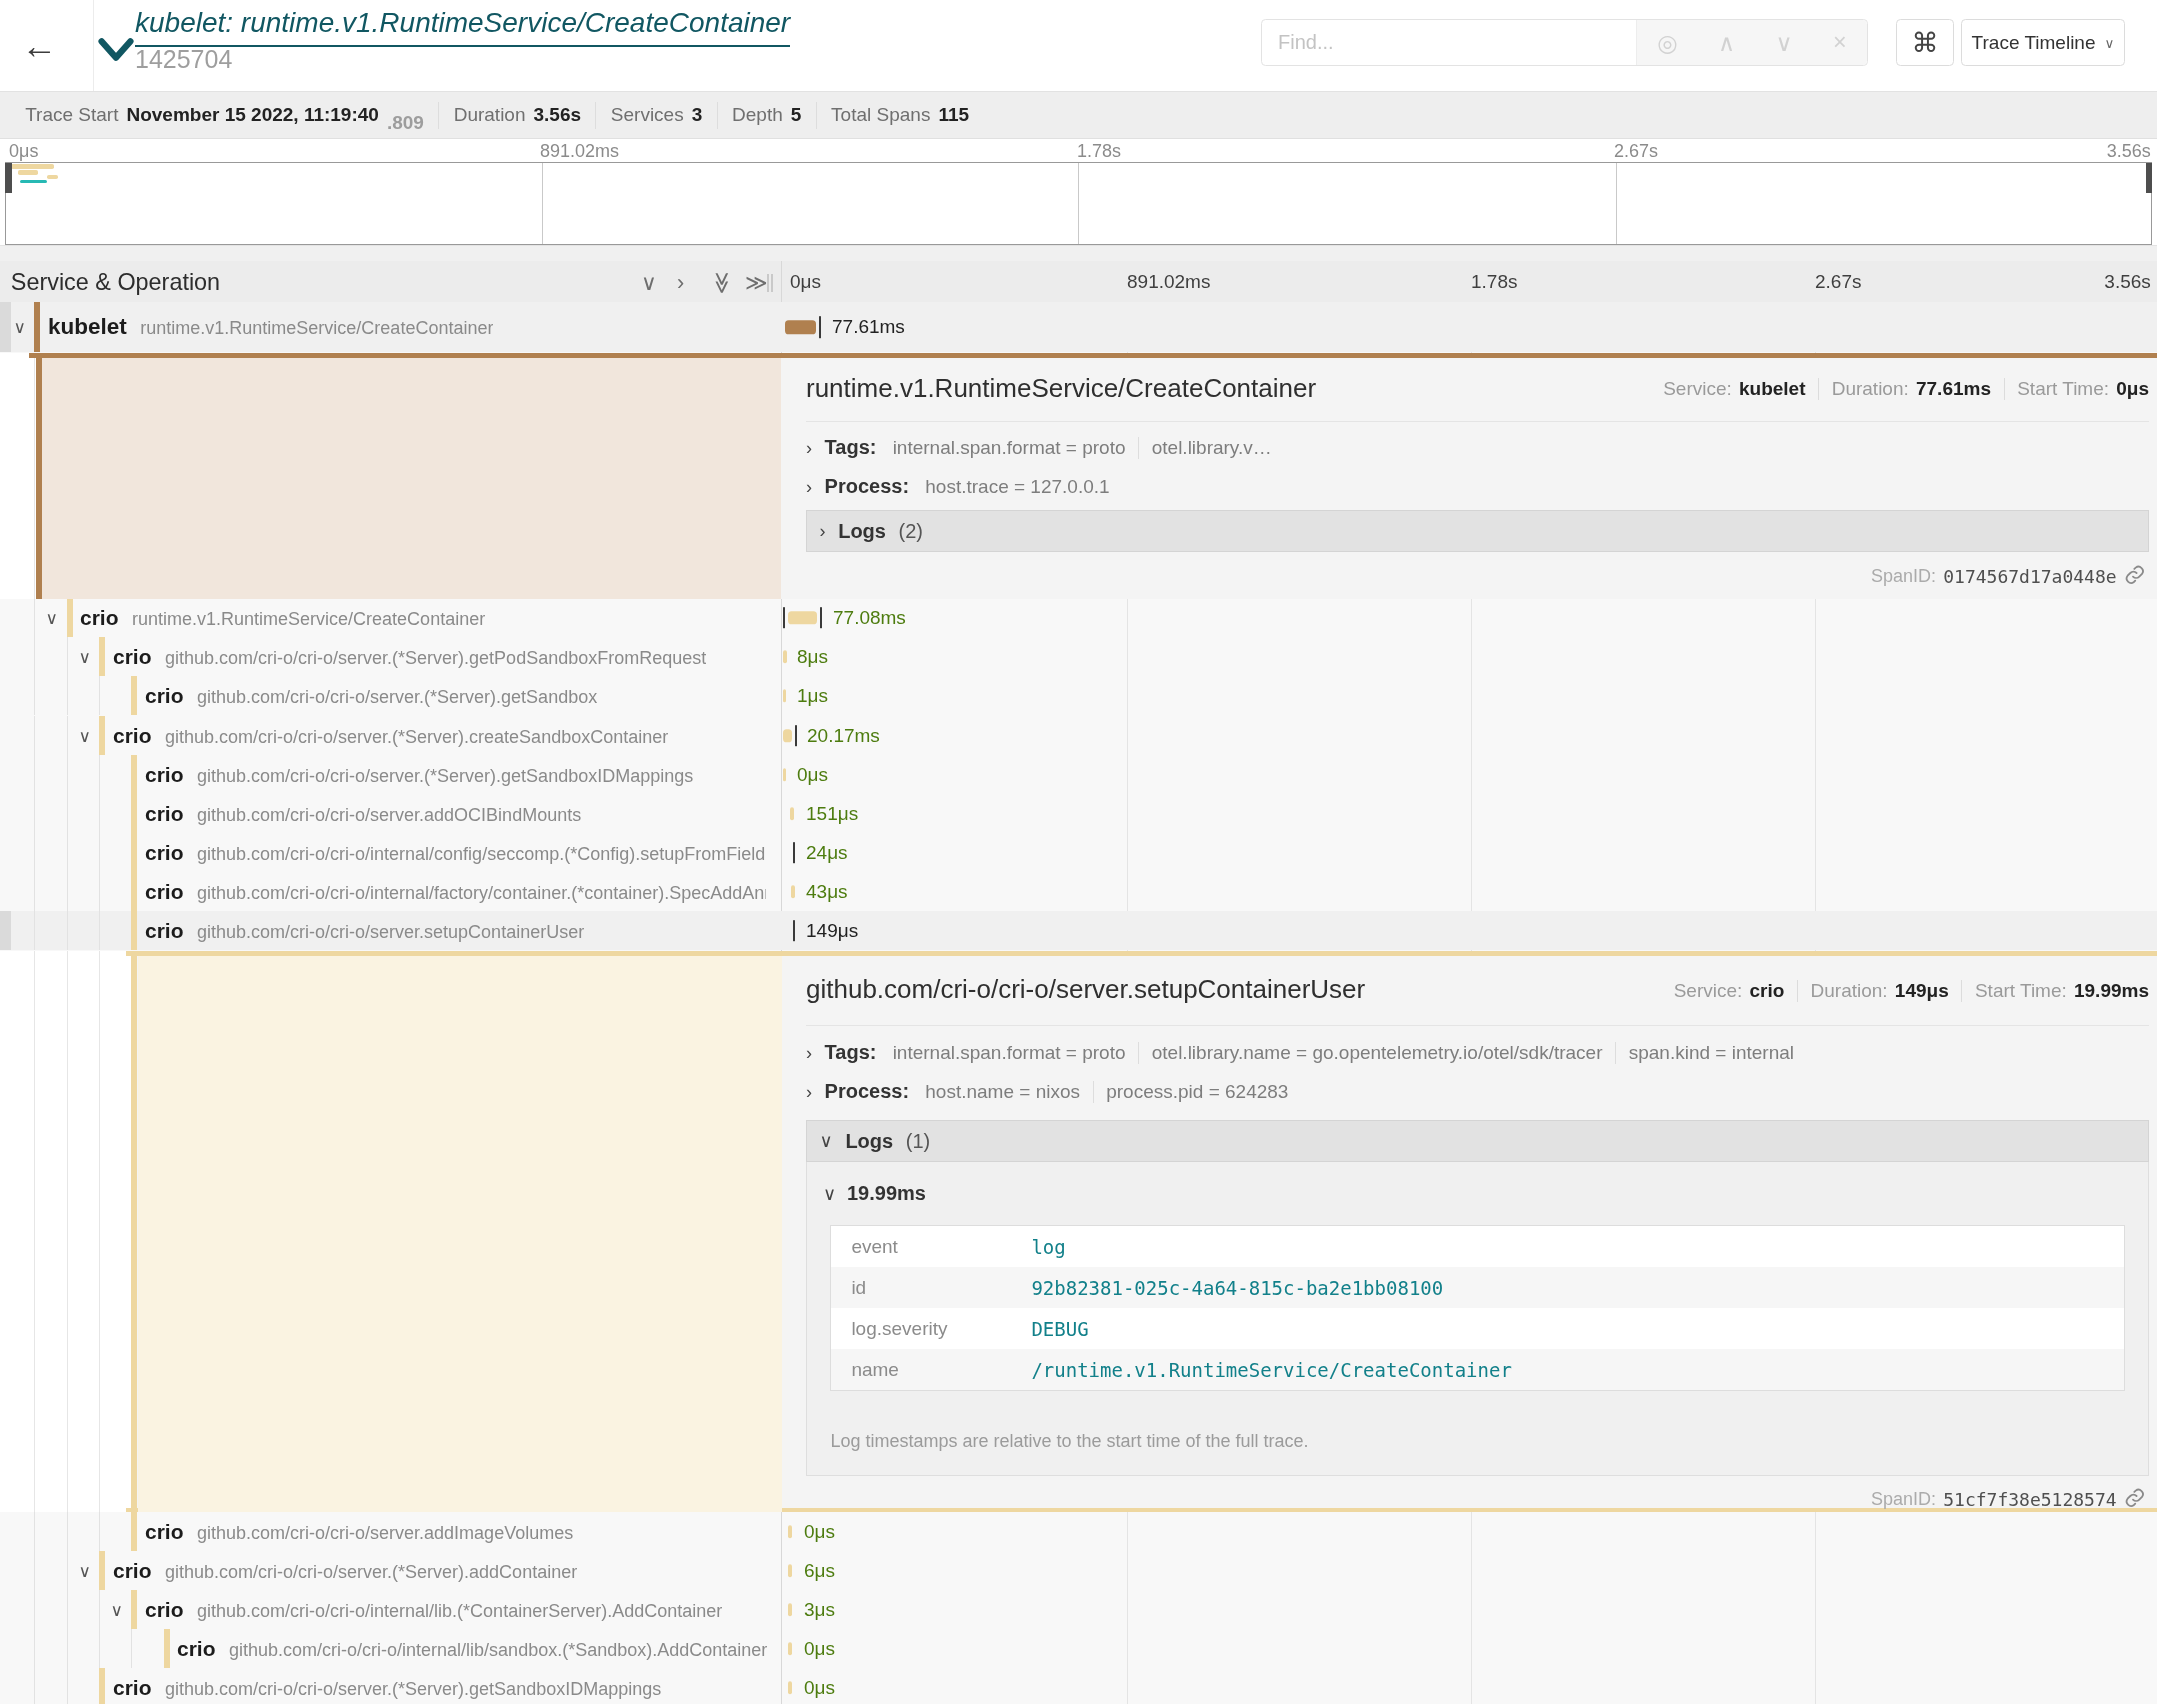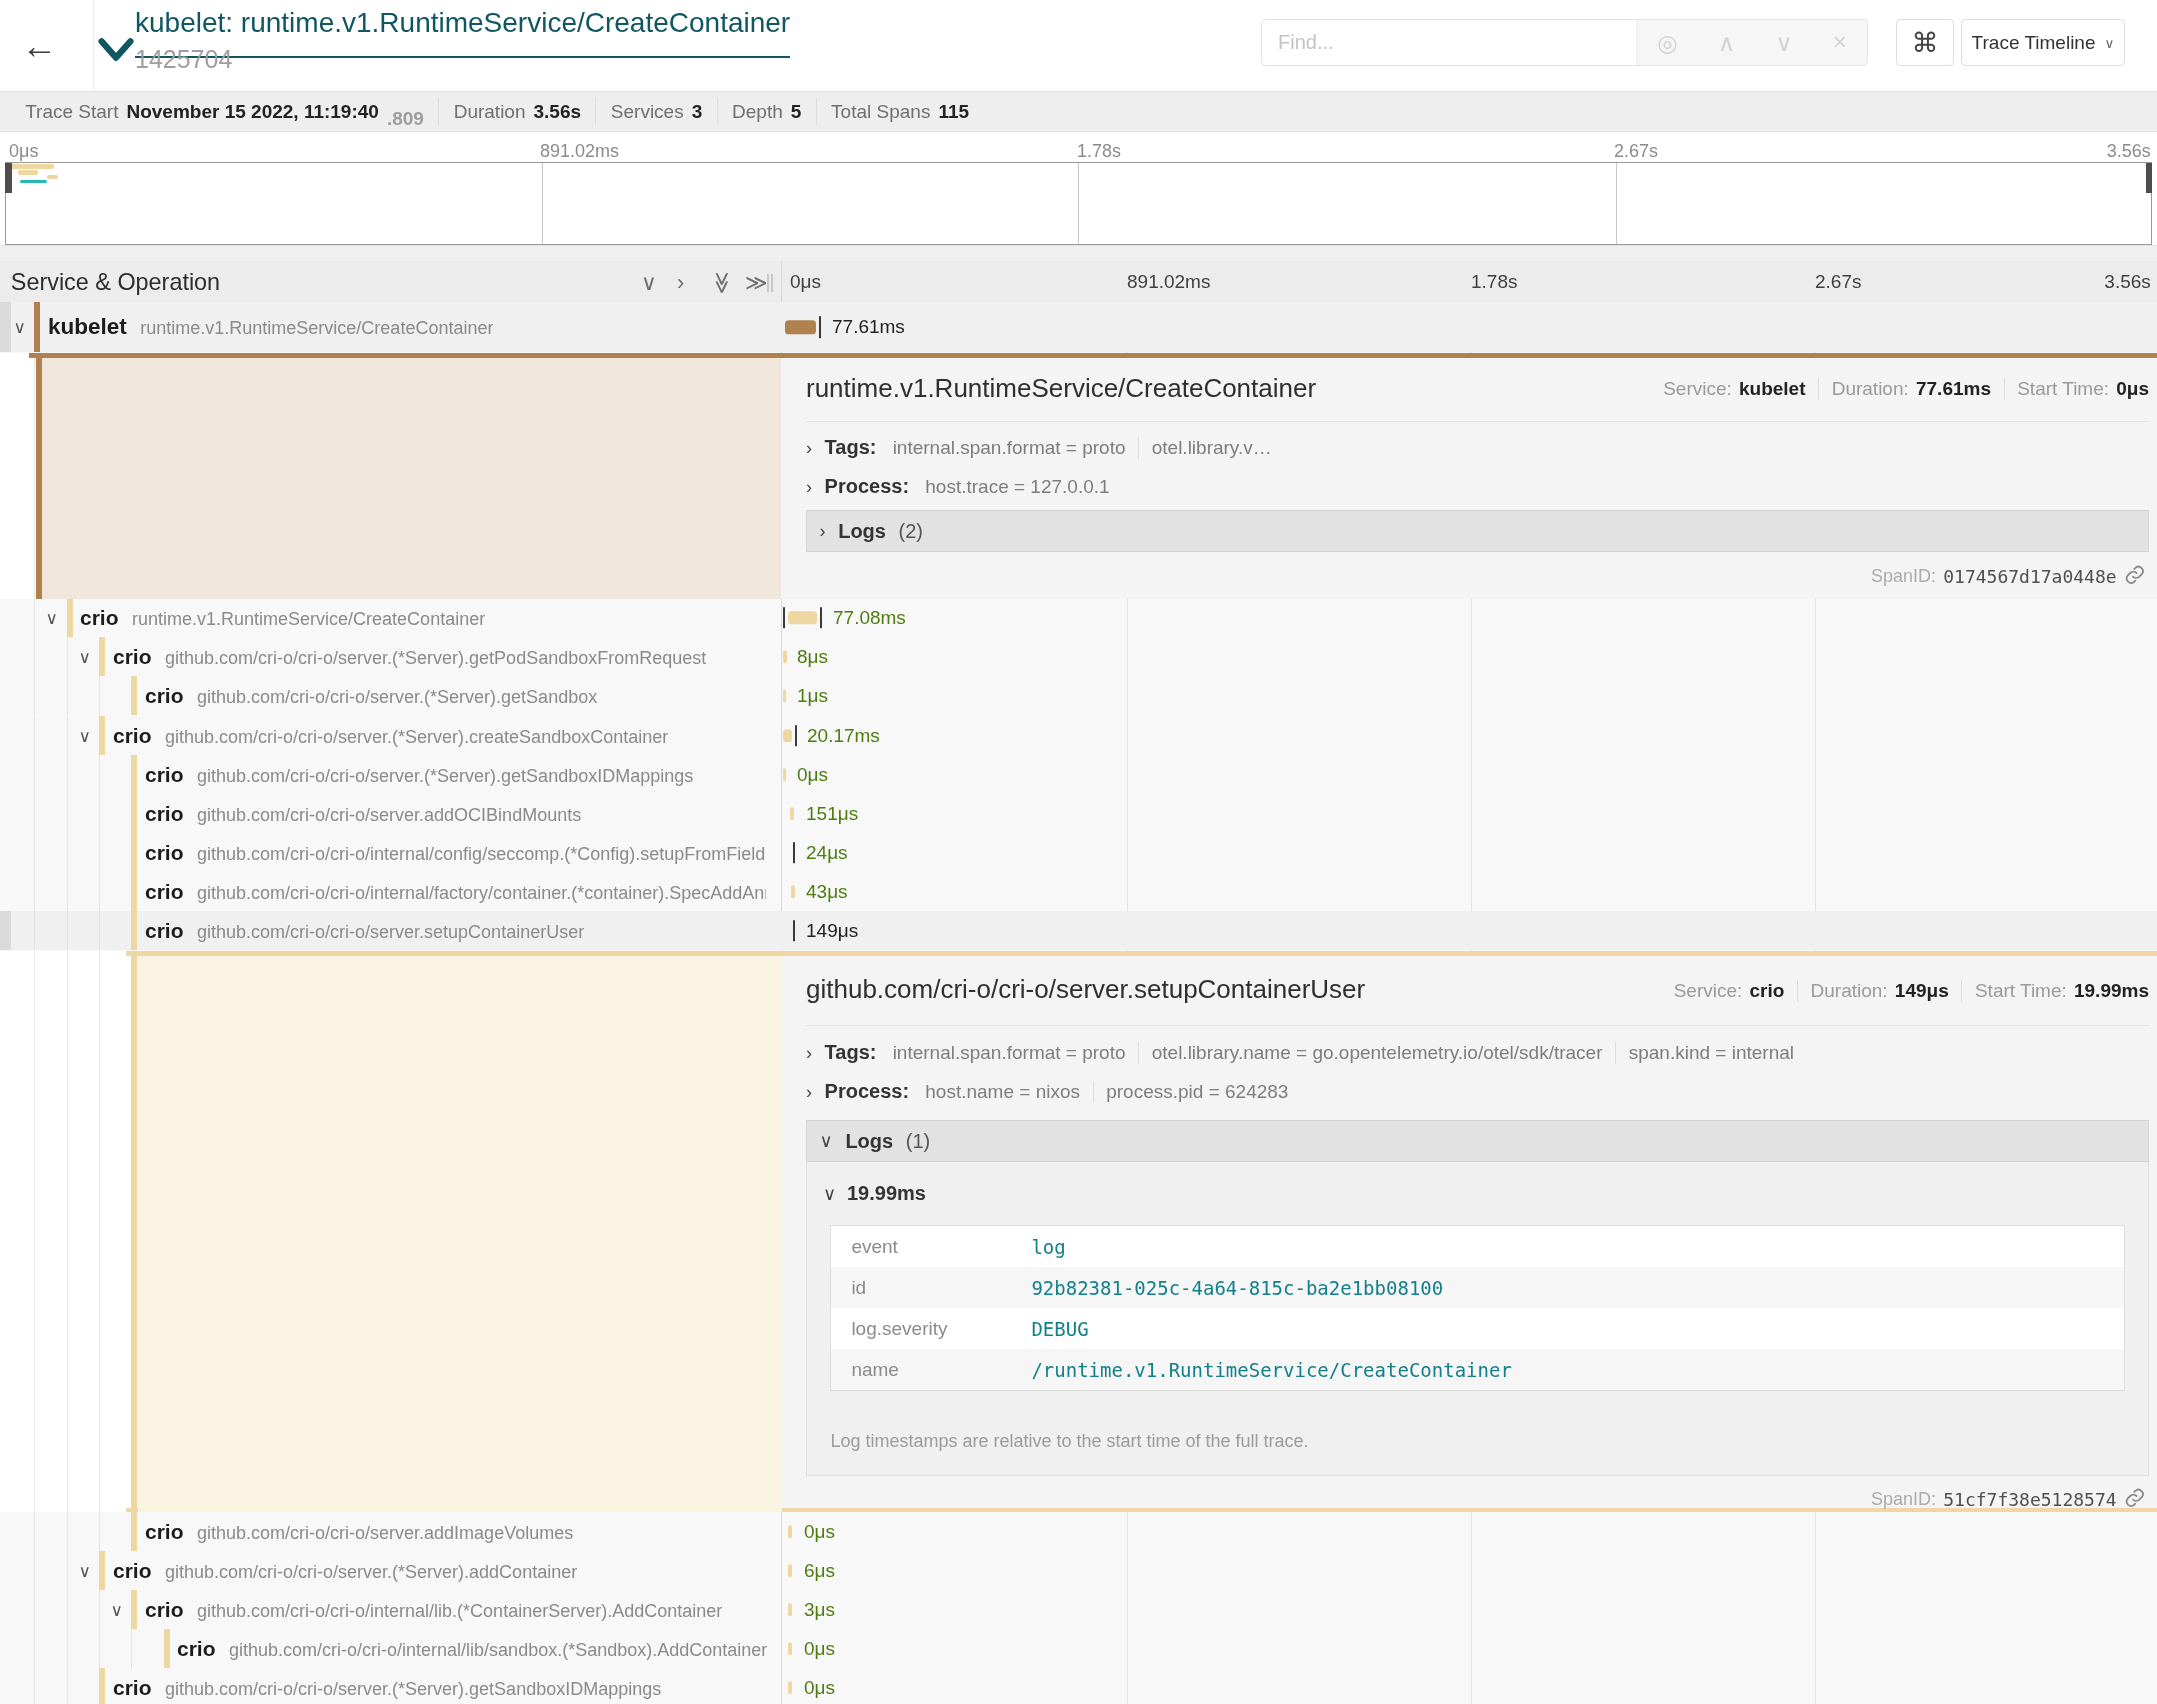--- a/index.html
+++ b/index.html
@@ -5,33 +5,33 @@
   html,body{margin:0;padding:0;background:#fff;}
   body{width:2158px;height:1705px;font-family:"Liberation Sans",sans-serif;overflow:hidden;}
   #app{position:relative;width:2158px;height:1705px;background:#fff;}
   .abs{position:absolute;}
 
   
   .hdr{left:0;top:0;width:2158px;height:91px;background:#fff;border-bottom:0.9px solid #e2e2e2;}
   .back{left:21.6px;top:25px;font-size:36px;color:#3c3c3c;cursor:pointer;}
   .hdr-sep{left:93px;top:0;width:0.9px;height:91px;background:#ececec;}
   .big-chev{left:97px;top:36px;}
-  .title-link{left:135px;top:7.2px;font-size:28px;color:#115762;border-bottom:2.7px solid #115762;padding-bottom:17px;white-space:nowrap;cursor:pointer;}
+  .title-link{left:135px;top:7.2px;font-size:28px;color:#115762;border-bottom:2.7px solid #115762;padding-bottom:6px;white-space:nowrap;cursor:pointer;font-style:italic;}
   .trace-id{left:135px;top:45px;font-size:25px;color:#9e9e9e;}
   .findwrap{left:1261px;top:19px;width:605px;height:45px;border:0.9px solid #e3e3e3;border-radius:4.5px;background:#fff;display:flex;}
   .find-input{flex:1 1 auto;border:none;outline:none;font-size:20px;color:#555;padding:0 16px;font-family:"Liberation Sans",sans-serif;background:transparent;}
   .find-input::placeholder{color:#c3c3c3;}
   .find-suffix{width:230px;background:#f6f6f6;border-left:0.9px solid #ededed;display:flex;align-items:center;justify-content:space-around;border-radius:0 4.5px 4.5px 0;}
   .ficon{font-size:23.4px;color:#d2d2d2;cursor:pointer;}
   .kbd-btn{left:1896px;top:19px;width:56px;height:45px;border:0.9px solid #dcdcdc;border-radius:4.5px;background:#fff;font-size:27px;color:#444;display:flex;align-items:center;justify-content:center;cursor:pointer;}
   .view-btn{left:1961px;top:19px;width:162px;height:45px;border:0.9px solid #dcdcdc;border-radius:4.5px;background:#fff;font-size:19px;color:#333;display:flex;align-items:center;justify-content:center;gap:9px;cursor:pointer;}
   .view-caret{font-size:13.5px;color:#666;}
 
   
-  .sumbar{left:0;top:92px;width:2158px;height:40px;background:#eeeeee;border-bottom:0.9px solid #e0e0e0;display:flex;align-items:center;padding-left:10.8px;box-sizing:border-box;}
+  .sumbar{left:0;top:92px;width:2158px;height:47px;background:#eeeeee;border-bottom:0.9px solid #e0e0e0;display:flex;align-items:center;padding-left:10.8px;box-sizing:border-box;}
   .sum-item{display:flex;align-items:baseline;gap:8px;padding:0 14.4px;border-right:0.9px solid #dddddd;height:27px;align-items:center;}
   .sum-item:last-child{border-right:none;}
   .sum-label{font-size:19px;color:#6f6f6f;}
   .sum-val{font-size:19px;color:#222;font-weight:bold;}
   .sum-frac{font-size:19px;color:#9d9d9d;font-weight:bold;margin-top:15px;}
 
   
   .mmsection{left:0;top:139px;width:2158px;height:122px;background:#fff;}
   .mmtick{top:1.8px;font-size:18px;color:#8b8b8b;}
   .mmcanvas{left:5.4px;top:23.4px;width:2147px;height:83px;background:#fff;border:0.9px solid #999;box-sizing:border-box;cursor:crosshair;}

